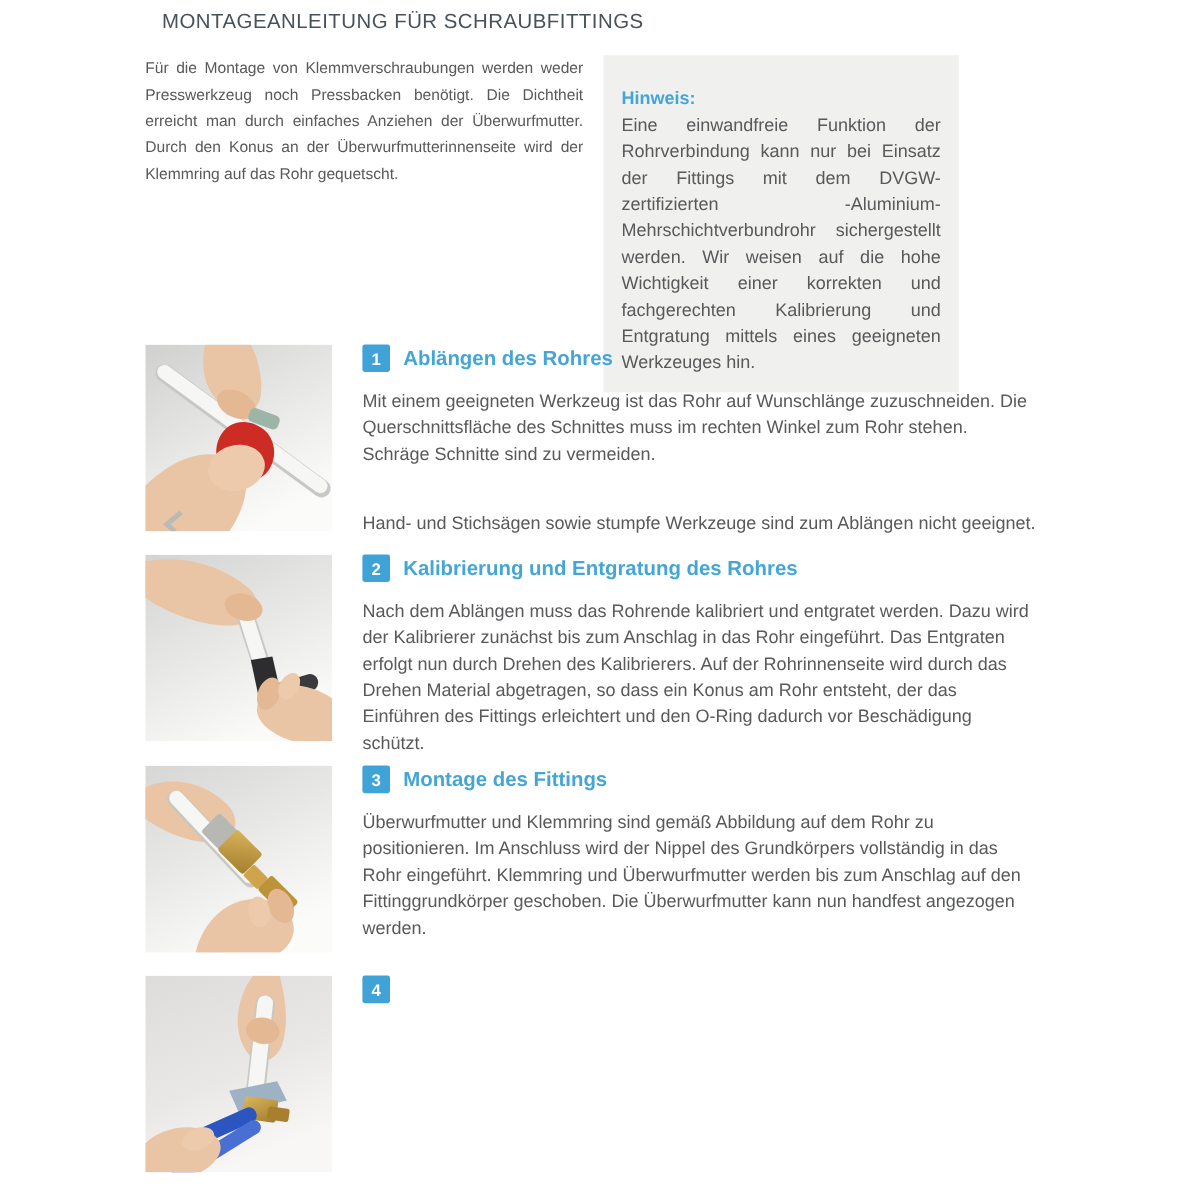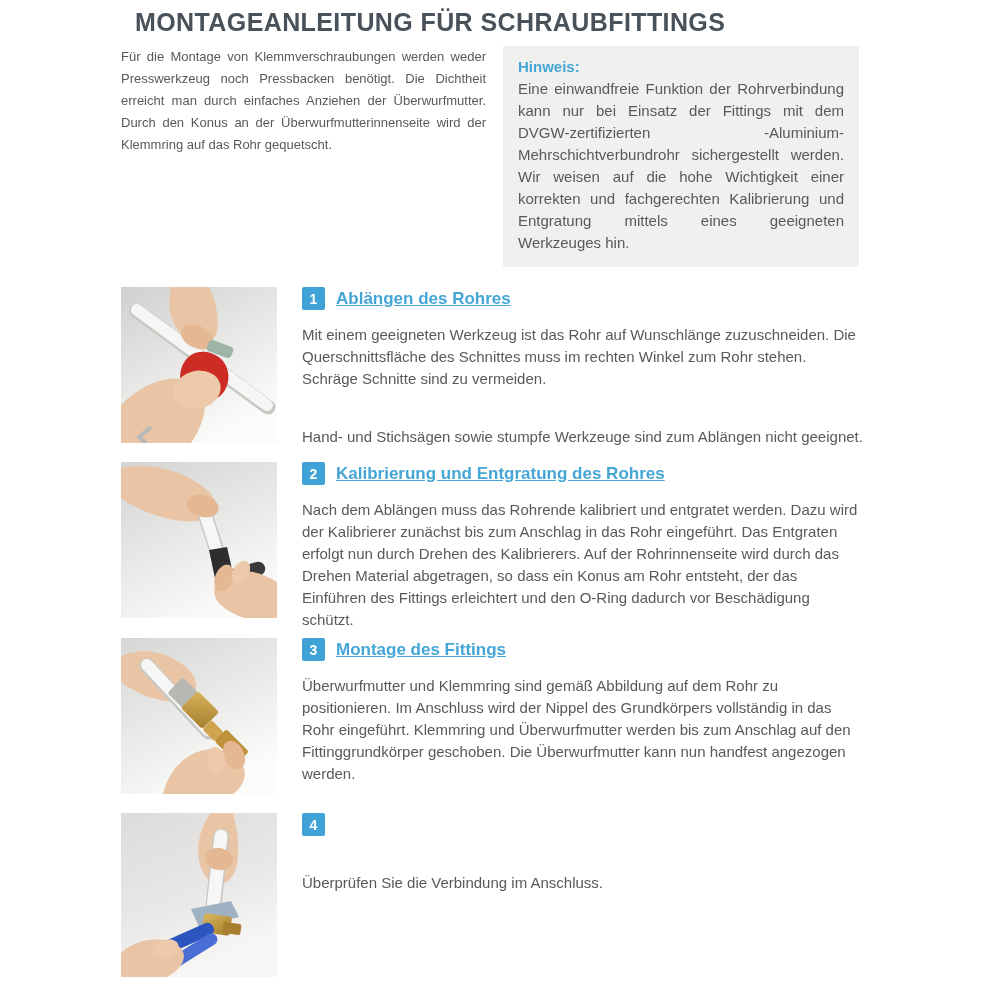--- a/index.html
+++ b/index.html
@@ -5,30 +5,30 @@
   * { margin:0; padding:0; box-sizing:border-box; }
   html,body { background:#ffffff; }
   .page {
     position:relative; width:1000px; height:1000px; overflow:hidden;
     background:#ffffff;
     font-family:"Liberation Sans","DejaVu Sans",sans-serif;
     color:#58595b;
   }
   .title {
     position:absolute; left:135px; top:8px;
-    font-size:25px; font-weight:700; letter-spacing:0.4px;
+    font-size:17px; font-weight:400; letter-spacing:0.4px;
     color:#49525a;
   }
   .intro {
     position:absolute; left:121px; top:46px; width:365px;
     font-size:13px; line-height:22px; text-align:justify;
   }
   .notice {
-    position:absolute; left:503px; top:46px; width:356px;
-    background:#f0f0ee; padding:10px 15px 13px 15px;
+    position:absolute; left:503px; top:46px; width:296px;
+    background:#f0f0ee; padding:26px 15px 13px 15px;
     font-size:15px; line-height:22px;
   }
   .notice-label { color:#45a6d6; font-weight:700; }
   .notice-body { text-align:justify; }
 
   .step { position:absolute; left:121px; display:flex; align-items:flex-start; }
   .step-1 { top:287px; }
   .step-2 { top:462px; }
   .step-3 { top:638px; }
   .step-4 { top:813px; }
@@ -36,21 +36,21 @@
   .step-4 .photo { height:164px; }
   .photo svg { display:block; width:100%; height:100%; }
   .content { margin-left:25px; width:563px; }
   .step-head { display:flex; align-items:center; }
   .badge {
     width:23px; height:23px; flex:none; border-radius:2px;
     background:#3fa3d7; color:#ffffff;
     font-size:14px; font-weight:700;
     display:flex; align-items:center; justify-content:center;
   }
-  .step-title { margin-left:11px; font-size:17px; font-weight:700; color:#45a6d6;text-decoration:underline; }
+  .step-title { margin-left:11px; font-size:17px; font-weight:700; color:#45a6d6; }
   .content p { font-size:15px; line-height:22px; }
   .content p.p1 { margin-top:14px; }
   .content p.p2 { margin-top:36px; }
   .content p:empty { display:none; }
 </style>
 </head>
 <body>
 
 <div class="page">
 
@@ -190,17 +190,16 @@
         <rect x="4" y="126" width="92" height="13" rx="6" fill="#2c55c0" transform="rotate(-24 50 132)"></rect>
         <rect x="16" y="140" width="86" height="12" rx="6" fill="#4a6fd4" transform="rotate(-32 59 146)"></rect>
         <path d="M0,164 L0,140 C14,126 40,122 56,132 C68,140 64,154 46,164 Z" fill="#e9c4a5"></path>
         <ellipse cx="44" cy="136" rx="14" ry="9" fill="#eccaab" transform="rotate(-20 44 136)"></ellipse>
       </svg>
     </div>
     <div class="content">
       <div class="step-head">
         <div class="badge">4</div>
       </div>
-      <p class="p2">Überprüfen Sie die Verbindung im Anschluss.</p>
     </div>
   </div>
 
 </div>
 
 </body></html>

